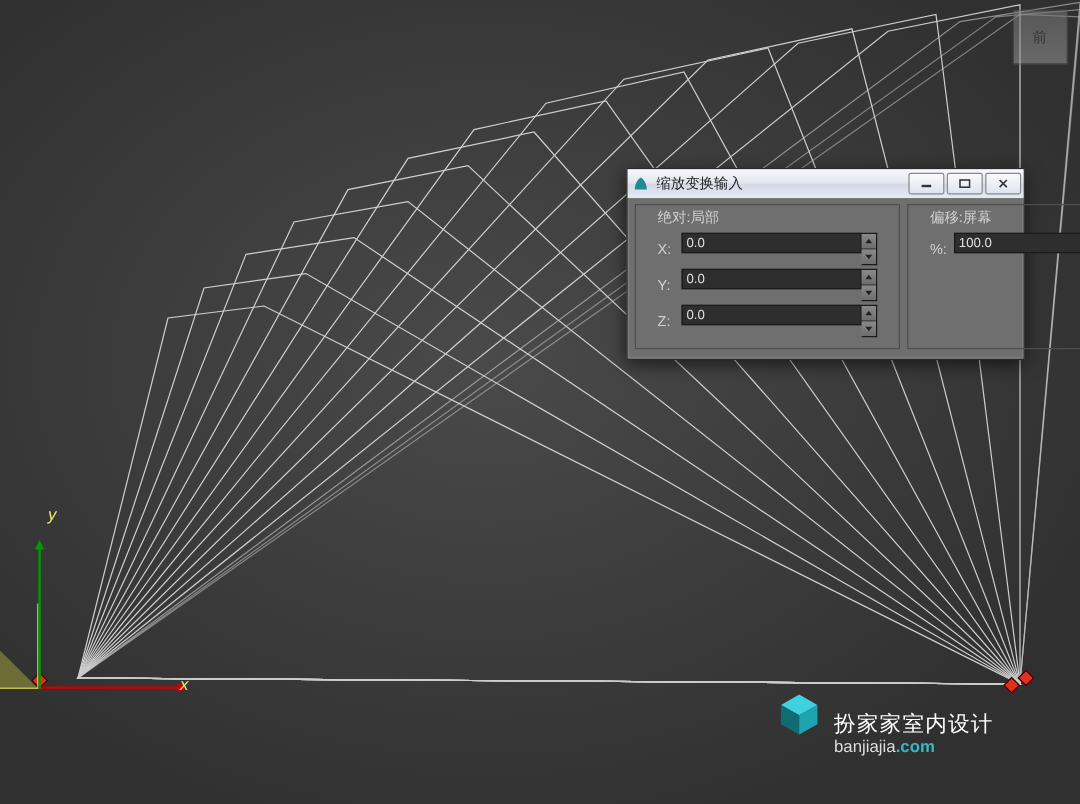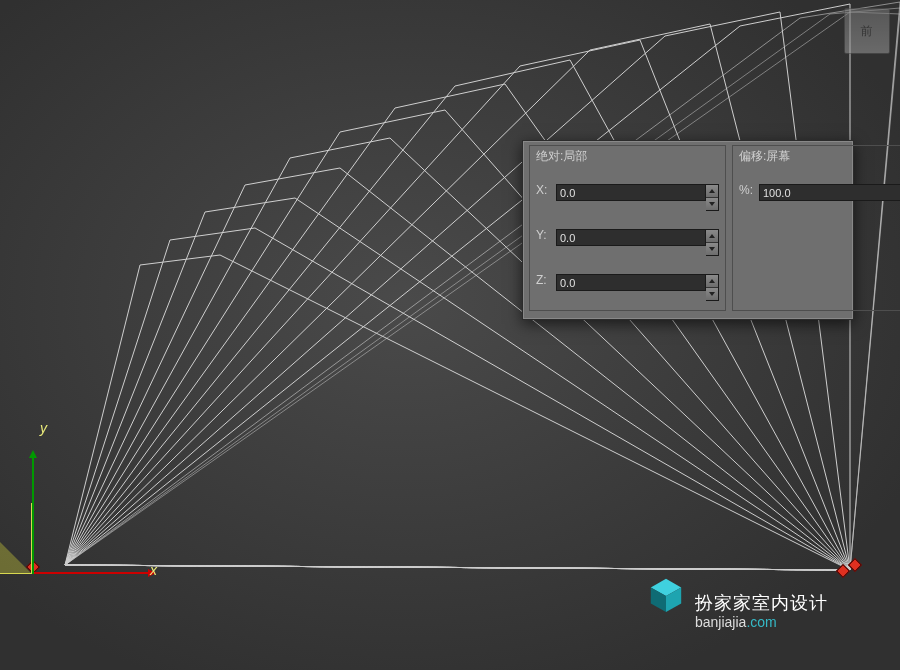--- a/index.html
+++ b/index.html
@@ -93,21 +93,21 @@
     color:#fff;
     pointer-events:none;
   }
   .watermark .cube-ico {
     width:38px;height:38px;position:relative;
   }
   .watermark .cube-ico svg{width:100%;height:100%}
   .watermark .wm-text { line-height:1.15;margin-top:34px; }
   .watermark .wm-title { font-size:18px; letter-spacing:1px; }
   .watermark .wm-sub { font-size:14px; color:#ddd; }
-  .watermark .wm-sub .accent { color:#35b9c6; }
+  .watermark .wm-sub .accent { color:#35b9c6;font-weight:bold; }
 
   
   .dialog {
     position:absolute;
     left: 522px;
     top: 140px;
     width: 330px;
     background: #6f6f6f;
     border: 1px solid #2b2b2b;
     box-shadow: 0 4px 14px rgba(0,0,0,0.6), inset 0 0 0 1px #888;
@@ -138,21 +138,21 @@
   }
   .titlebar .ctl svg{display:block}
   .dialog-body {
     display:flex;
     gap:6px;
     padding:4px 6px 8px;
   }
   .group {
     border:1px solid #4e4e4e;
     flex:1;
-    padding:4px 6px 6px;
+    padding:4px 18px 6px;
     position:relative;
   }
   .group.right{flex:1}
   .group-title {
     color:#d0d0d0;
     font-size:12px;
     margin: -2px 0 4px 0;
   }
   .field-row {
     display:flex;
@@ -160,21 +160,20 @@
     margin-bottom:3px;
   }
   .field-label {
     width:20px;
     color:#cfcfcf;
   }
   .spinner {
     flex:1;
     display:flex;
     height:27px;
-    margin-top:15px;
   }
   .spinner input {
     flex:1;
     background:#2e2e2e;
     border:1px solid #1a1a1a;
     color:#e0e0e0;
     font-size:11px;
     padding:1px 3px;
     height:17px;
     box-sizing:border-box;
@@ -247,20 +246,43 @@
     </span>
     <div class="wm-text">
       <div class="wm-title">扮家家室内设计</div>
       <div class="wm-sub">
         <span>banjiajia</span><span class="accent">.com</span>
       </div>
     </div>
   </div>
 
   <div class="dialog">
+    <div class="titlebar">
+      <span class="app-ico">
+        <svg viewBox="0 0 14 14">
+            <path d="M2 12 C2 5 7 2 7 2 C7 2 12 5 12 12 Z" fill="#1f8a8f"></path>
+          </svg>
+      </span>
+      <span class="title-txt">缩放变换输入</span>
+      <span class="ctl">
+        <svg width="10" height="8" viewBox="0 0 10 8">
+            <rect x="1" y="5" width="8" height="2" fill="#333"></rect>
+          </svg>
+      </span>
+      <span class="ctl">
+        <svg width="10" height="8" viewBox="0 0 10 8">
+            <rect x="1" y="1" width="8" height="6" fill="none" stroke="#333" stroke-width="1.3"></rect>
+          </svg>
+      </span>
+      <span class="ctl">
+        <svg width="10" height="8" viewBox="0 0 10 8">
+            <path d="M2 1 L8 7 M8 1 L2 7" stroke="#333" stroke-width="1.4"></path>
+          </svg>
+      </span>
+    </div>
     <div class="dialog-body">
       <div class="group">
         <div class="group-title">绝对:局部</div>
 
         <div class="field-row">
           <span class="field-label">X:</span>
           <div class="spinner">
             <input value="0.0" style="">
             <div class="spins">
               <div>

